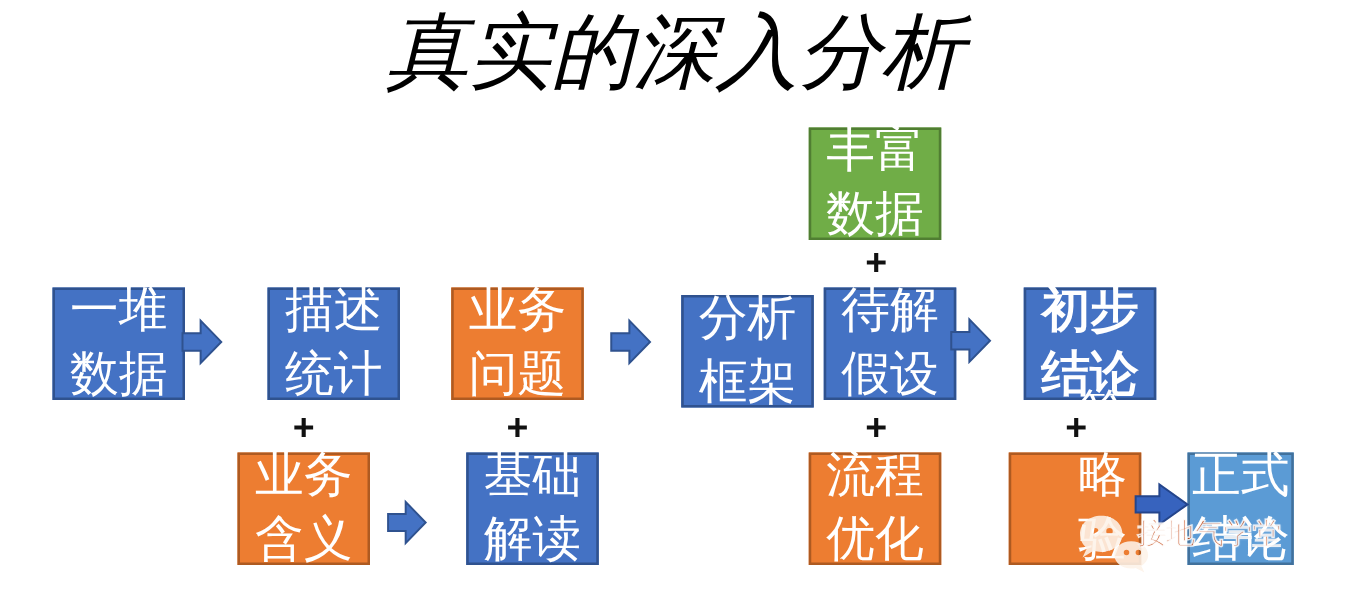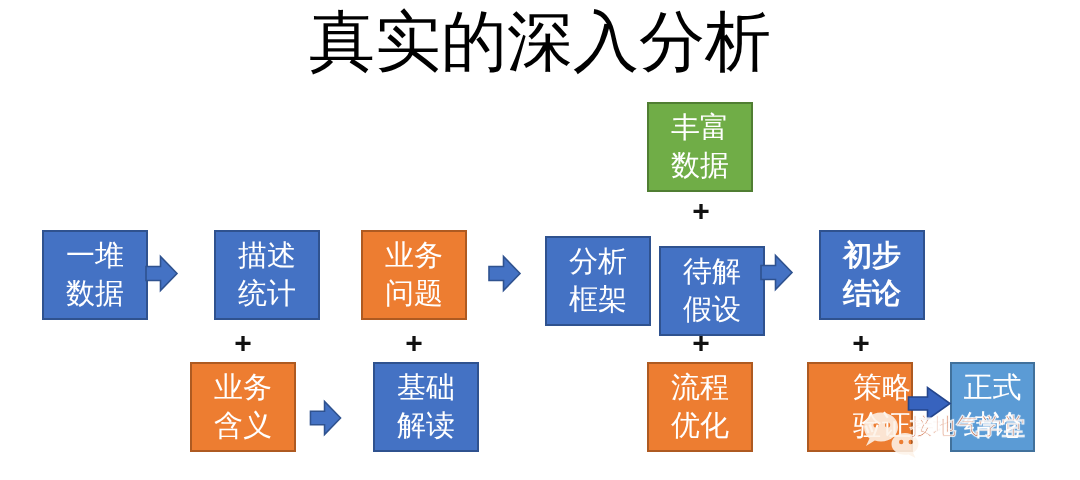--- a/index.html
+++ b/index.html
@@ -2,37 +2,37 @@
 <html style="--blue: #4472C4; --blue_border: #2F528F; --orange: #ED7D31; --orange_border: #AE5A21; --green: #70AD47; --green_border: #507E32; --lightblue: #5B9BD5; --lightblue_border: #41719C; --arrow: #4472C4; --arrow_border: #2F528F; --arrow_dark: #3763BE; --arrow_dark_border: #24458C;"><head>
 <meta charset="utf-8">
 <style>
   html,body{margin:0;padding:0;background:#fff;}
   #stage{
     position:relative;width:1080px;height:480px;background:#fff;overflow:hidden;
     font-family:"Liberation Sans",sans-serif;
   }
   .title{
     position:absolute;top:4px;left:0;width:100%;text-align:center;
-    font-size:66px;font-weight:400;color:#000;letter-spacing:0px;line-height:1.15;
+    font-size:66px;font-weight:400;color:#000;letter-spacing:0px;line-height:1.15;font-style:italic;
   }
   .node{
     position:absolute;width:106px;height:90px;box-sizing:border-box;
     border:2px solid;display:flex;align-items:center;justify-content:center;
-    text-align:center;color:#fff;font-size:29px;line-height:1.3;white-space:pre-line;
+    text-align:center;color:#fff;font-size:39px;line-height:1.3;white-space:pre-line;
   }
   .blue{background:var(--blue);border-color:var(--blue_border);margin-left:12px;}
   .orange{background:var(--orange);border-color:var(--orange_border);}
   .green{background:var(--green);border-color:var(--green_border);}
   .lightblue{background:var(--lightblue);border-color:var(--lightblue_border);}
 
   .n-pile{left:30px;top:230px;}
   .n-desc{left:202px;top:230px;}
   .n-bizq{left:361px;top:230px;}
   .n-frame{left:533px;top:236px;}
-  .n-hypo{left:647px;top:246px;}
+  .n-hypo{left:647px;top:230px;}
   .n-prelim{left:807px;top:230px;font-weight:bold;}
   .n-rich{left:647px;top:102px;}
   .n-bizm{left:190px;top:362px;}
   .n-basic{left:361px;top:362px;}
   .n-proc{left:647px;top:362px;}
   .n-strat{left:807px;top:362px;padding-left:44px;}
   .n-formal{left:950px;top:362px;width:85px;}
 
   .arrow{position:absolute;}
   .a1{left:144px;top:254px;}

